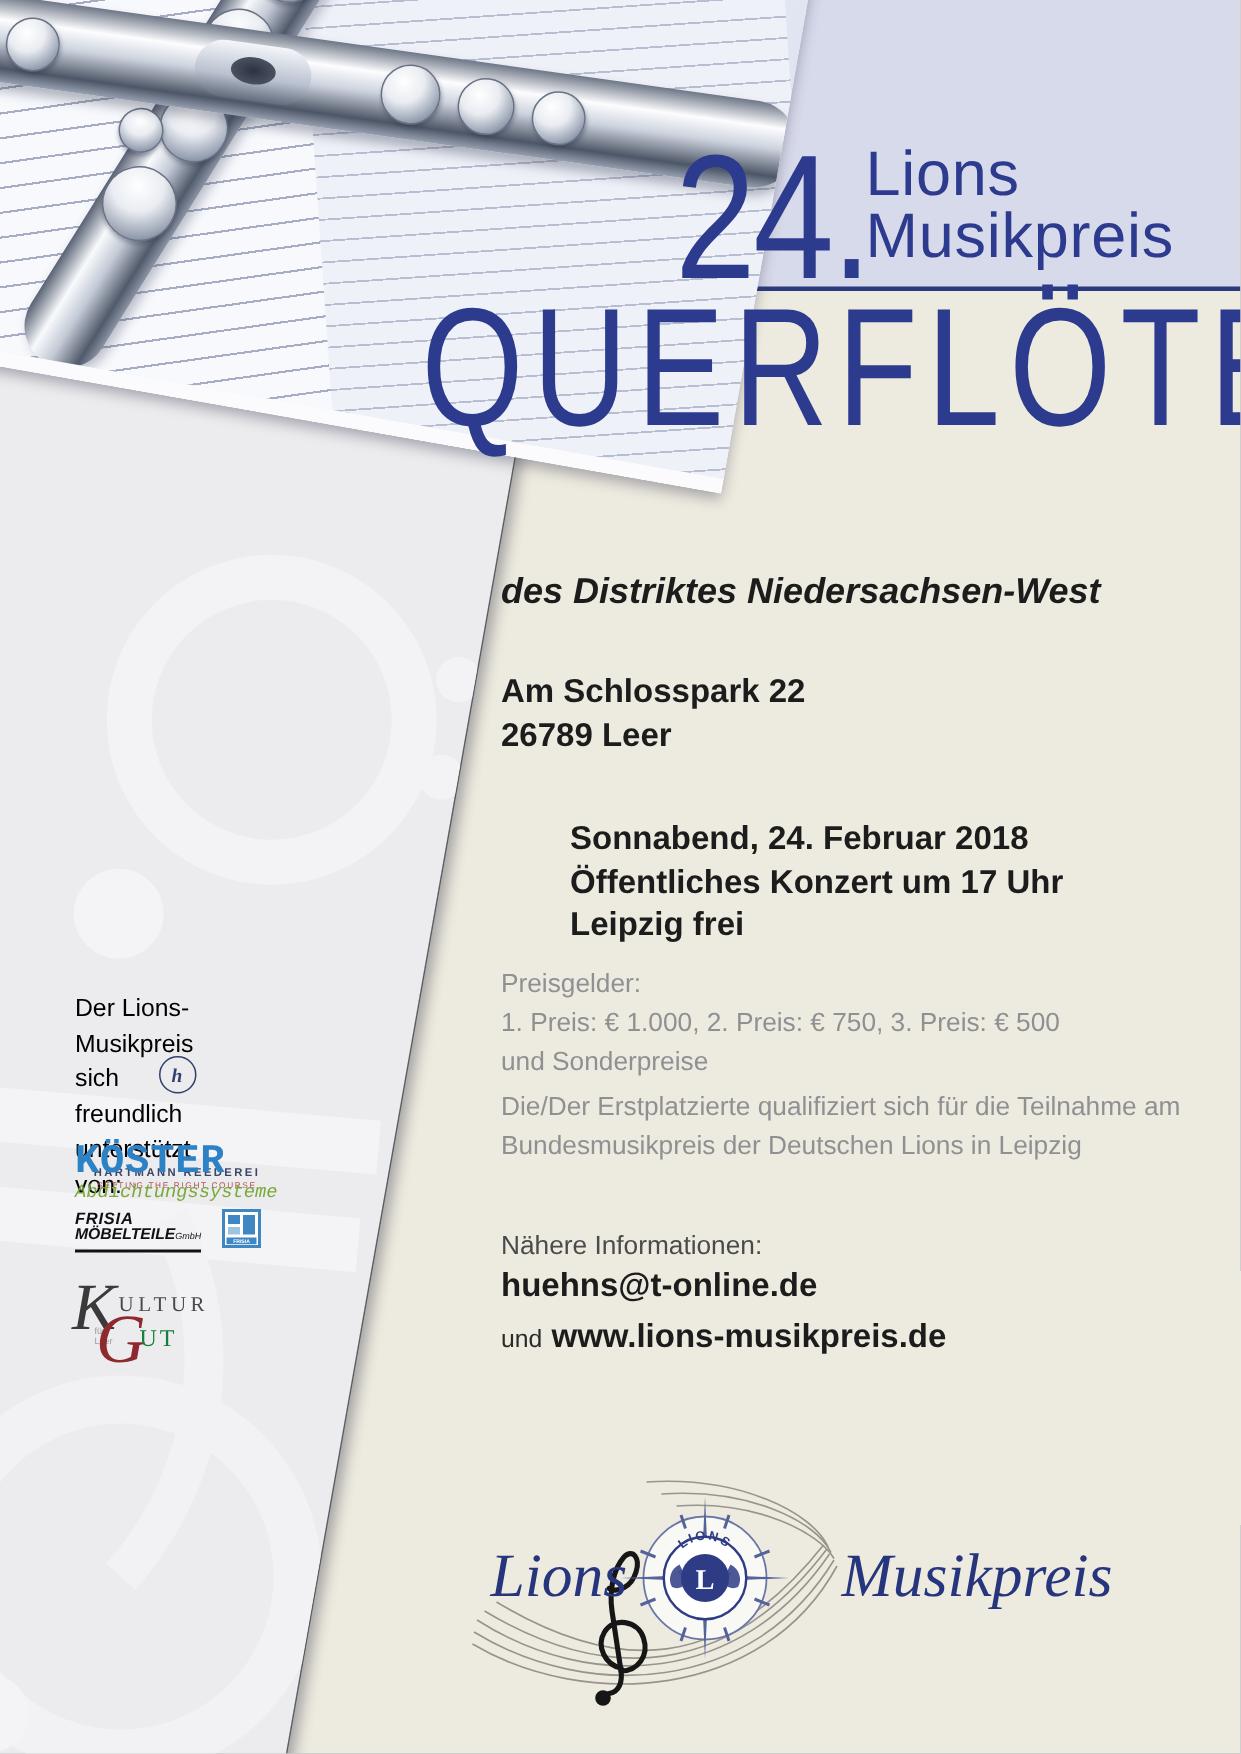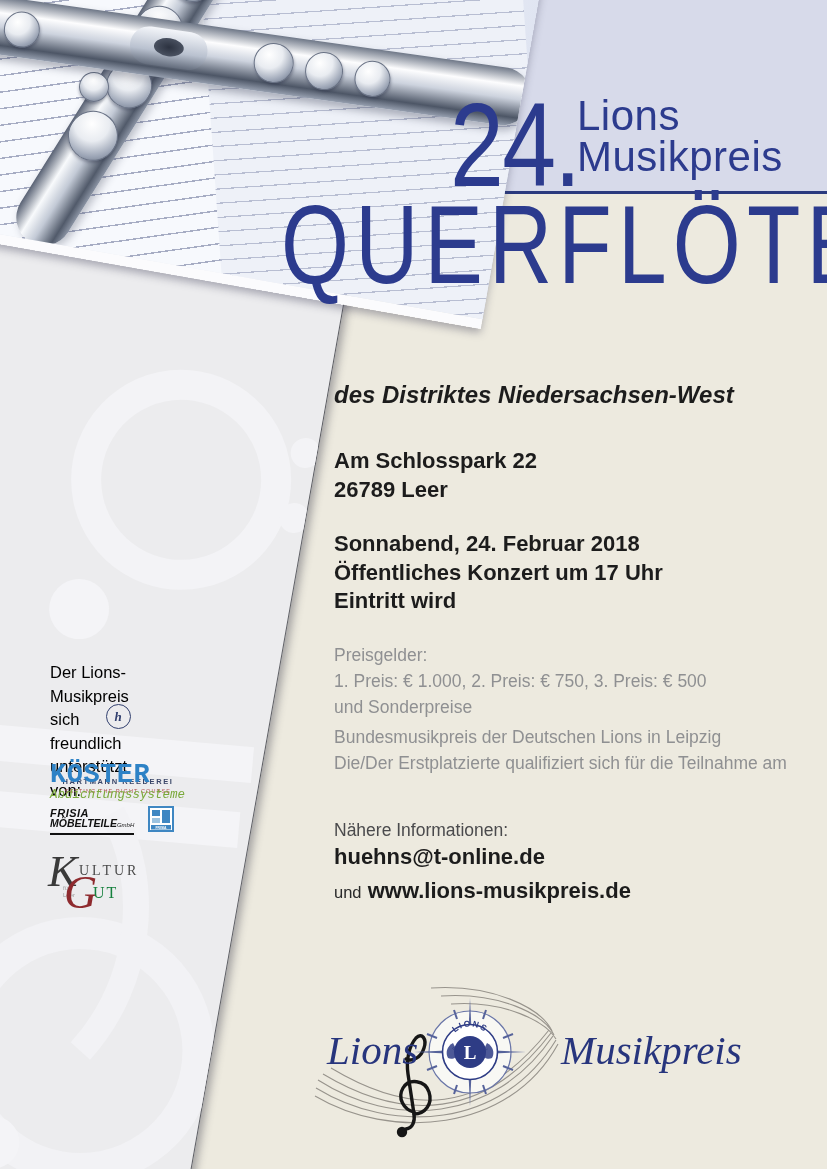--- a/index.html
+++ b/index.html
@@ -71,21 +71,21 @@
     font-size:112px; font-weight:100; color:#2c3b8e; line-height:1;
     letter-spacing:8px; transform:scaleX(.78); transform-origin:left top; white-space:nowrap;
   }
 
   
   .main { position:absolute; left:334px; top:0; width:470px; z-index:4; color:#1c1c1c; }
   .main .abs { position:absolute; left:0; }
   .subtitle { top:381px; font-size:24px; font-weight:bold;font-style:italic; }
   .blk { font-size:22px; font-weight:bold; line-height:28.5px; }
   .venue { top:447px; }
-  .event { top:530px; }
+  .event { top:545px;margin-left:46px; }
   .gray  { font-size:17.5px; line-height:26px; color:#8f9092; font-weight:normal; }
   .prizes { top:642px; }
   .qual   { top:724px; }
   .infolabel { top:820px; font-size:17.5px; color:#4a4a4c; }
   .email  { top:844px; font-size:22px; font-weight:bold; }
   .undsite { top:878px; font-size:22px; font-weight:bold; }
   .undsite .und { font-size:16.5px; font-weight:normal; color:#2a2a2a; }
 
   
   .sponsors { position:absolute; left:0; top:0; z-index:4; }
@@ -173,32 +173,32 @@
     <div class="abs subtitle">des Distriktes Niedersachsen-West</div>
 
     <div class="abs blk venue">
       <div>Am Schlosspark 22</div>
       <div>26789 Leer</div>
     </div>
 
     <div class="abs blk event">
       <div>Sonnabend, 24. Februar 2018</div>
       <div>Öffentliches Konzert um 17 Uhr</div>
-      <div>Eintritt wird</div>
+      <div>Leipzig frei</div>
     </div>
 
     <div class="abs gray prizes">
       <div>Preisgelder:</div>
       <div>1. Preis: € 1.000, 2. Preis: € 750, 3. Preis: € 500</div>
       <div>und Sonderpreise</div>
     </div>
 
     <div class="abs gray qual">
+      <div>Die/Der Erstplatzierte qualifiziert sich für die Teilnahme am</div>
       <div>Bundesmusikpreis der Deutschen Lions in Leipzig</div>
-      <div>Die/Der Erstplatzierte qualifiziert sich für die Teilnahme am</div>
     </div>
 
     <div class="abs infolabel">Nähere Informationen:</div>
     <div class="abs email">huehns@t-online.de</div>
     <div class="abs undsite">
       <span class="und">und</span>
       <span>www.lions-musikpreis.de</span>
     </div>
   </div>
 

